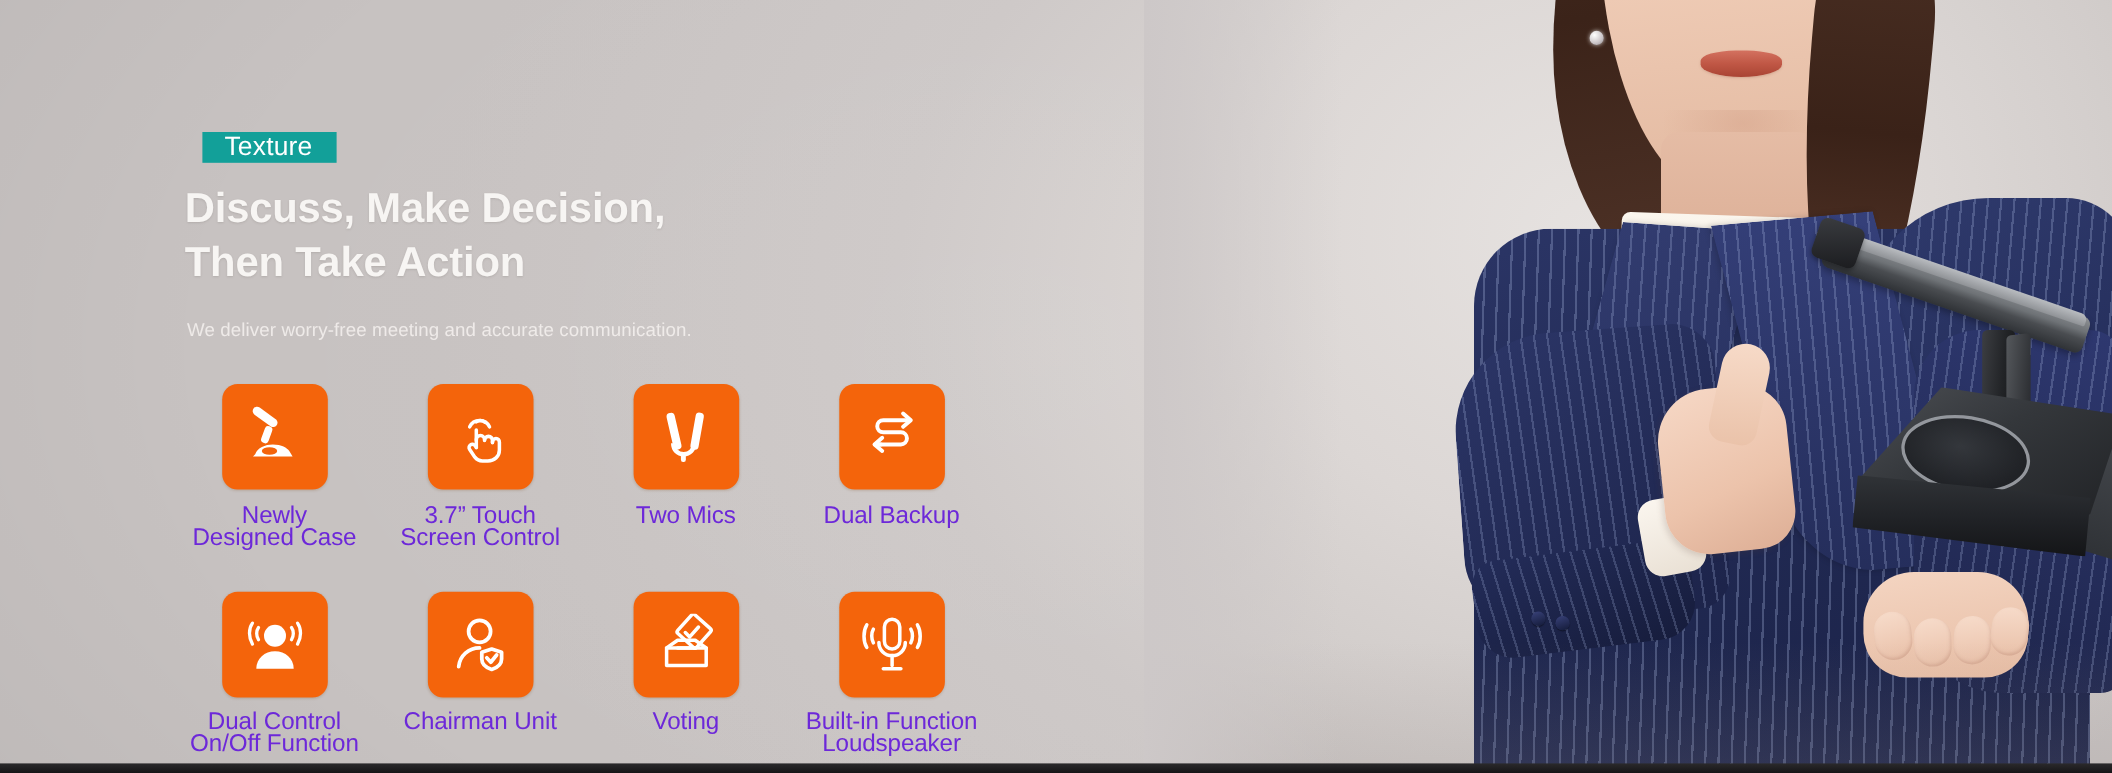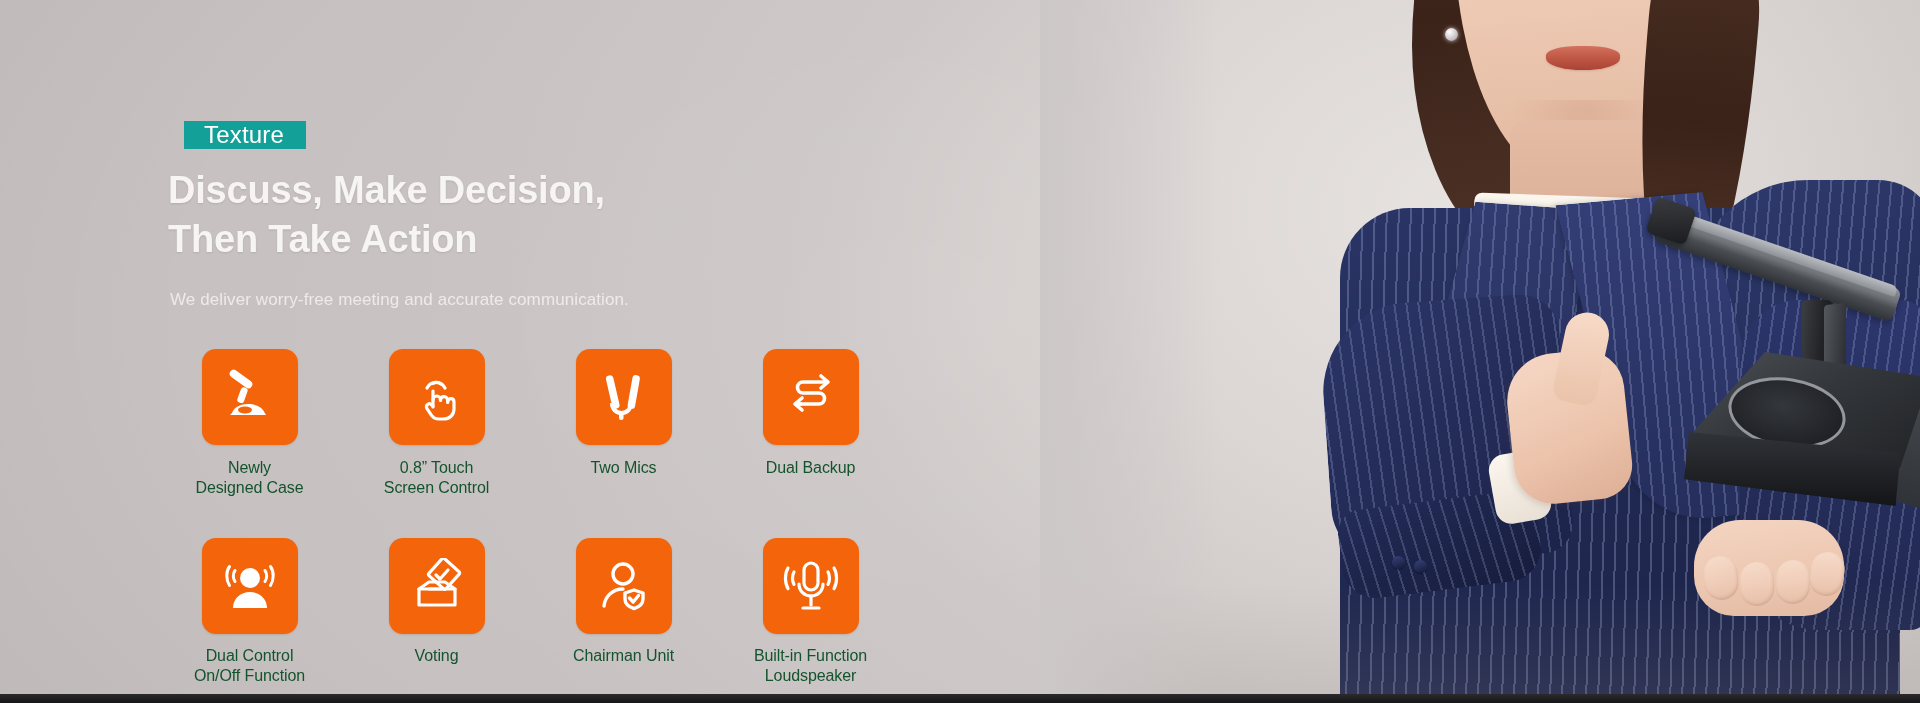--- a/index.html
+++ b/index.html
@@ -22,21 +22,21 @@
     background:radial-gradient(ellipse 1400px 900px at 50% 45%, rgba(255,255,255,.06) 0%, rgba(0,0,0,0) 55%, rgba(0,0,0,.07) 100%);
   }
   .bottom-bar{
     position:absolute;left:0;right:0;bottom:0;height:9px;
     background:linear-gradient(180deg,#2b2a2c 0%,#151416 100%);
   }
 
   
   .content{position:absolute;left:0;top:0;width:1100px;height:703px;}
 
-  .badge-row{position:absolute;left:168px;top:111px;display:flex;align-items:center;height:48px;}
+  .badge-row{position:absolute;left:168px;top:100px;display:flex;align-items:flex-end;height:48px;}
   .badge-tick{width:6px;background:#12a099;margin-right:10px;}
   .badge-box{
     background:#12a099;color:#ffffff;
     display:flex;align-items:center;
     padding:0 22px 0 20px;
     font-size:24px;letter-spacing:.2px;font-weight:400;
   }
 
   .headline{
     position:absolute;left:168px;top:166px;
@@ -63,22 +63,22 @@
     width:96px;height:96px;
     background:#f4640b;
     border-radius:14px;
     display:flex;align-items:center;justify-content:center;
     box-shadow:0 1px 2px rgba(120,70,30,.18);
   }
   .tile svg{display:block;}
   .flabel{
     margin-top:13px;
     text-align:center;
-    color:#14532d;
-    font-size:16px;
+    color:#6d28d9;
+    font-size:22px;
     line-height:20px;
     font-weight:400;
     white-space:pre-line;
     letter-spacing:-.1px;
   }
 
   
   .row2 .flabel{margin-top:12px;}
 
   
@@ -418,21 +418,21 @@
               <g fill="none" stroke="#fff" stroke-width="3.2" stroke-linecap="round" stroke-linejoin="round">
                 <path d="M18 19a10 10 0 0 1 18 0"></path>
                 <path d="M24 14.5A7 7 0 0 1 32 15"></path>
                 <path d="M24 22v16"></path>
                 <path d="M24 31c0-2.4 1.6-4 3.8-4s3.7 1.7 3.7 4"></path>
                 <path d="M31.5 31.5c0-2.3 1.5-3.8 3.6-3.8s3.6 1.6 3.6 3.8v2"></path>
                 <path d="M38.7 33c0-2 1.4-3.4 3.2-3.4S45 31 45 33v7c0 6-4.6 10-10.5 10h-5c-3 0-5-1-6.8-3.4L18 39.6c-1-1.4-.7-3.2.7-4.2 1.3-1 3-.7 4 .6l1.3 1.6"></path>
               </g>
             </svg>
           </div>
-          <div class="flabel">0.8” Touch
+          <div class="flabel">3.7” Touch
 Screen Control</div>
         </div>
 
         <div class="fcell">
           <div class="tile">
             <svg width="56" height="56" viewBox="0 0 56 56">
               <g fill="#fff">
                 <rect x="13" y="6" width="7.5" height="34" rx="3.5" transform="rotate(-13 17 23)"></rect>
                 <rect x="34" y="6" width="7.5" height="34" rx="3.5" transform="rotate(10 38 23)"></rect>
                 <path d="M16 34c0 6 4 10 9.5 10S35 40 35 34" fill="none" stroke="#fff" stroke-width="4"></path>
@@ -471,49 +471,49 @@
               <g fill="none" stroke="#fff" stroke-width="3" stroke-linecap="round">
                 <path d="M13 12.5c-2.2 3-2.2 8 0 11"></path>
                 <path d="M7.5 8.5c-3.6 5-3.6 13 0 19"></path>
                 <path d="M43 12.5c2.2 3 2.2 8 0 11"></path>
                 <path d="M48.5 8.5c3.6 5 3.6 13 0 19"></path>
               </g>
             </svg>
           </div>
           <div class="flabel">Dual Control
 On/Off Function</div>
+        </div>
+
+        <div class="fcell">
+          <div class="tile">
+            <svg width="56" height="56" viewBox="0 0 56 56">
+              <g fill="none" stroke="#fff" stroke-width="3.4" stroke-linecap="round" stroke-linejoin="round">
+                <circle cx="27" cy="16" r="10"></circle>
+                <path d="M8 48c1-10 9-17 19-17"></path>
+                <path d="M38 32l9 3v6c0 5-4.2 8-9 9.6-4.8-1.6-9-4.6-9-9.6v-6z"></path>
+                <polyline points="33.5,40 37.2,44 42.5,37.5"></polyline>
+              </g>
+            </svg>
+          </div>
+          <div class="flabel">Chairman Unit</div>
         </div>
 
         <div class="fcell">
           <div class="tile">
             <svg width="56" height="56" viewBox="0 0 56 56">
               <g fill="none" stroke="#fff" stroke-width="3.2" stroke-linejoin="round" stroke-linecap="round">
                 <rect x="24" y="4" width="23" height="23" rx="2" transform="rotate(42 35 15)"></rect>
                 <polyline points="27,17 31,21 39,12"></polyline>
                 <path d="M10 31h36v16H10z"></path>
                 <path d="M10 31l10-7h16l10 7"></path>
                 <path d="M20 31h16"></path>
               </g>
             </svg>
           </div>
           <div class="flabel">Voting</div>
-        </div>
-
-        <div class="fcell">
-          <div class="tile">
-            <svg width="56" height="56" viewBox="0 0 56 56">
-              <g fill="none" stroke="#fff" stroke-width="3.4" stroke-linecap="round" stroke-linejoin="round">
-                <circle cx="27" cy="16" r="10"></circle>
-                <path d="M8 48c1-10 9-17 19-17"></path>
-                <path d="M38 32l9 3v6c0 5-4.2 8-9 9.6-4.8-1.6-9-4.6-9-9.6v-6z"></path>
-                <polyline points="33.5,40 37.2,44 42.5,37.5"></polyline>
-              </g>
-            </svg>
-          </div>
-          <div class="flabel">Chairman Unit</div>
         </div>
 
         <div class="fcell">
           <div class="tile">
             <svg width="56" height="56" viewBox="0 0 56 56">
               <g fill="none" stroke="#fff" stroke-width="3.2" stroke-linecap="round" stroke-linejoin="round">
                 <rect x="21" y="5" width="14" height="27" rx="7"></rect>
                 <path d="M16 26c0 7 5.4 12 12 12s12-5 12-12"></path>
                 <path d="M28 38v9"></path>
                 <path d="M20 50h16"></path>

